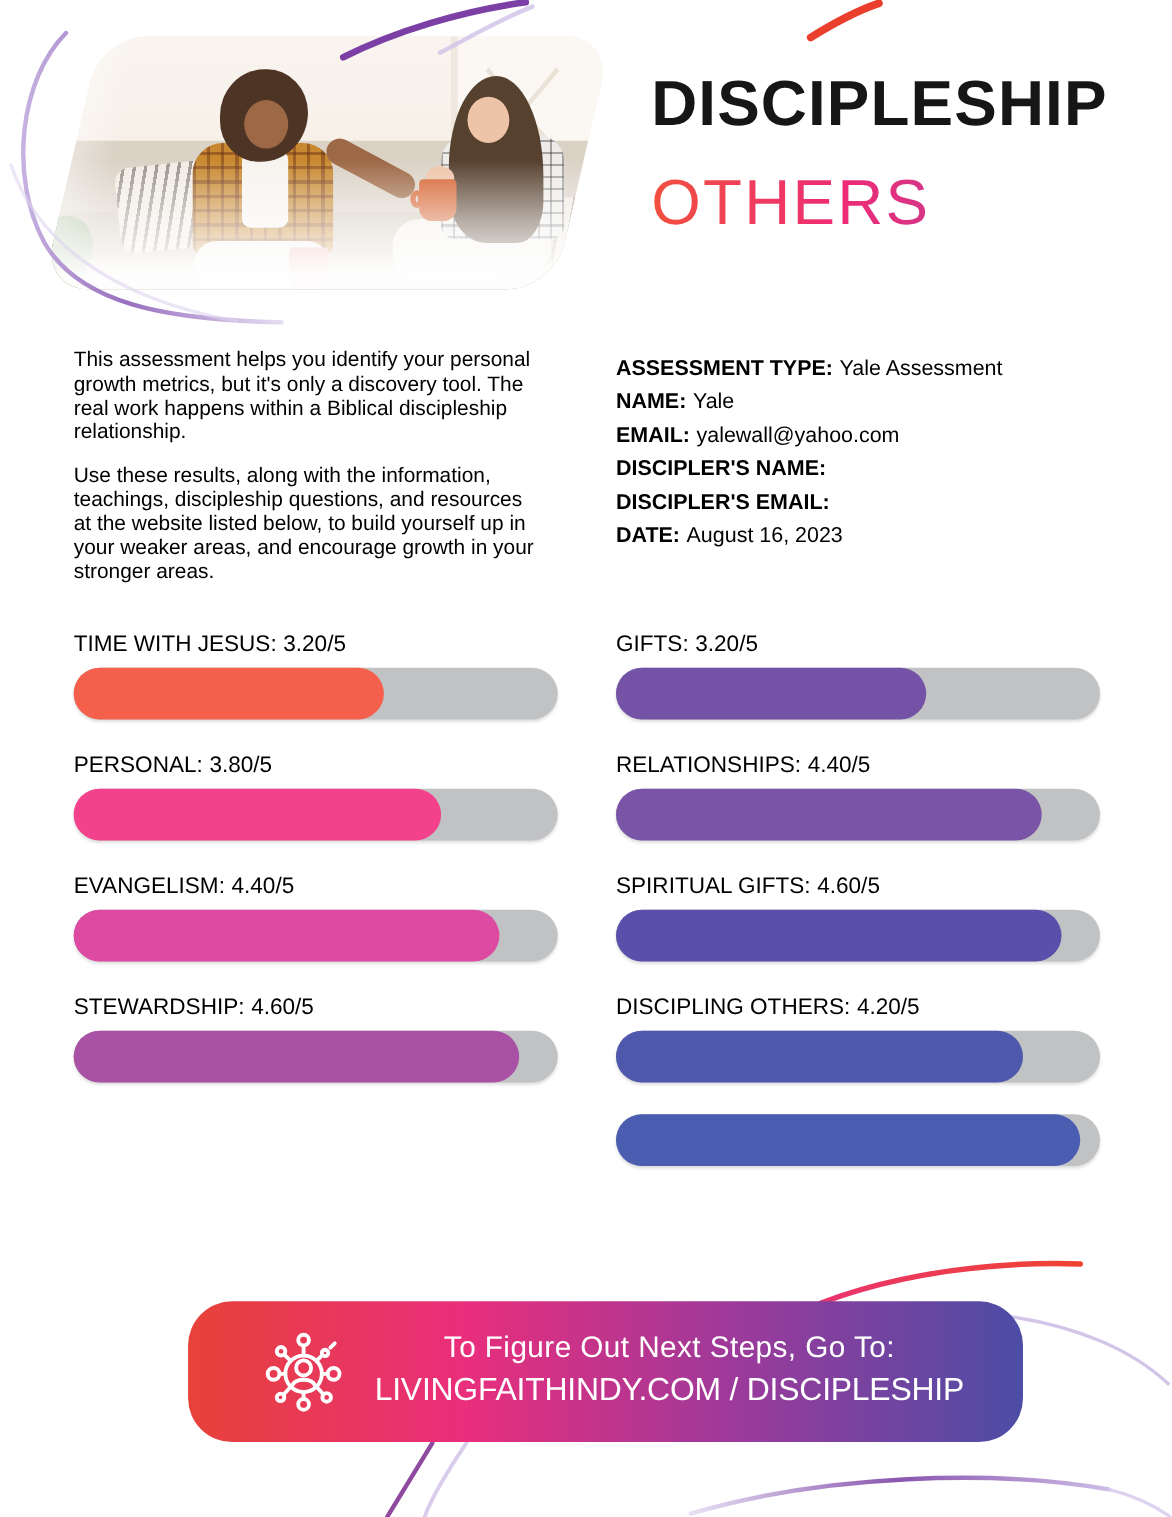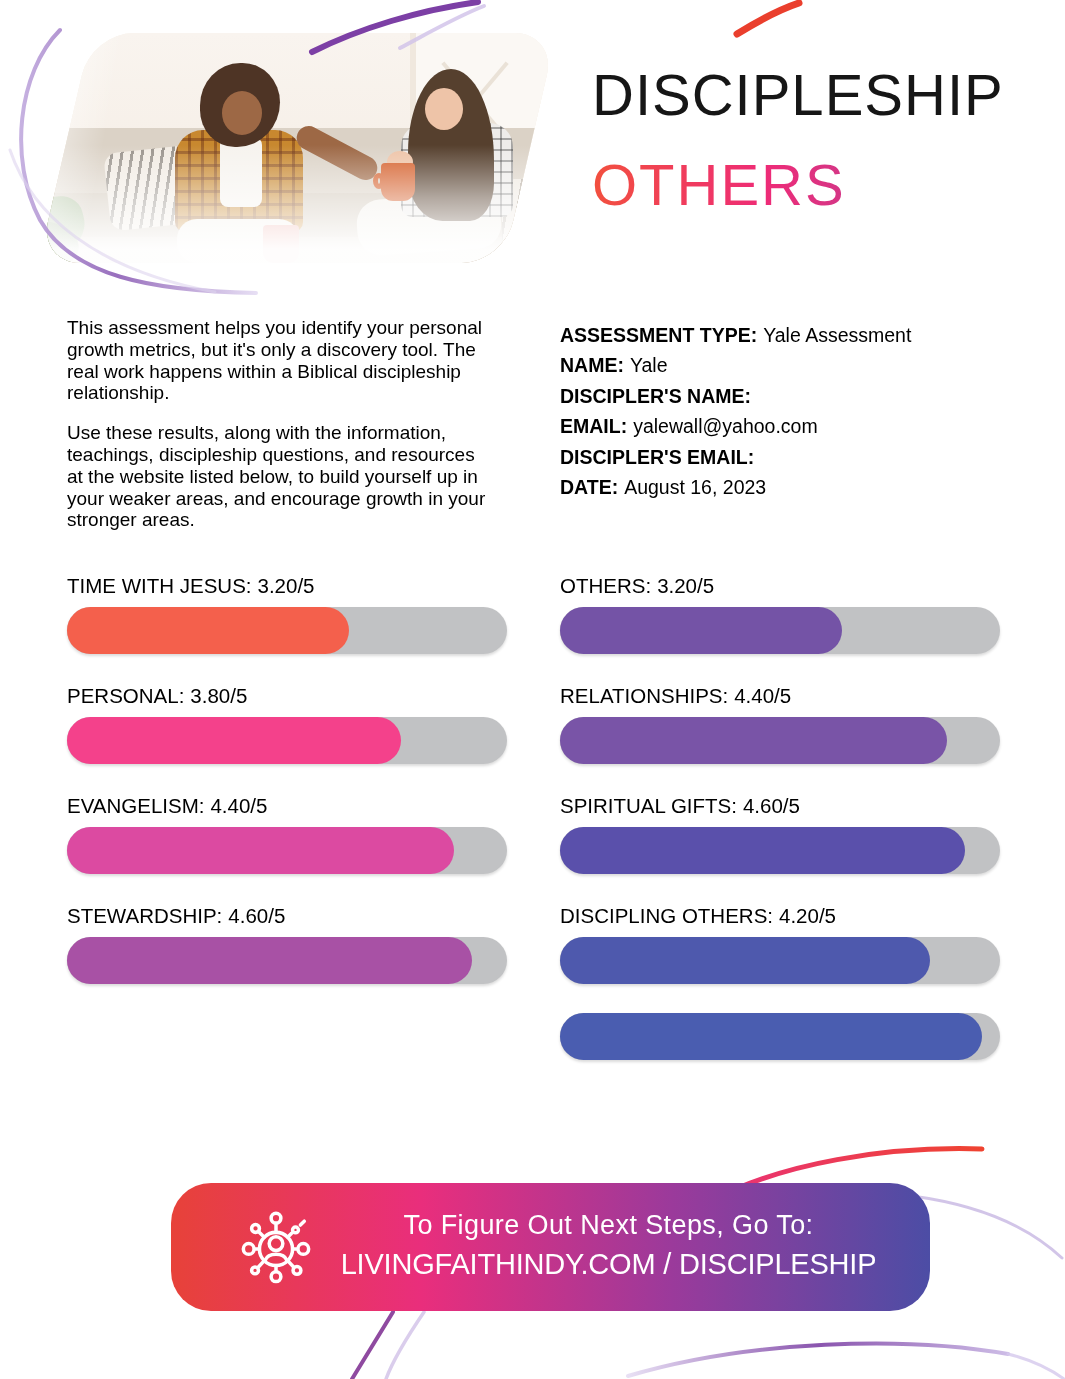--- a/index.html
+++ b/index.html
@@ -48,21 +48,21 @@
   .mug-orange { left:366px; top:130px; width:34px; height:38px; background:#d5602c; border-radius:4px 4px 12px 12px; }
   .w2-legs    { left:342px; top:163px; width:144px; height:56px; background:#f3f0ea; border-radius:24px; transform:rotate(-4deg); }
   .mug-pink   { left:248px; top:192px; width:36px; height:38px; background:#eba9a3; border-radius:4px 4px 10px 10px; }
   .fade-bottom{ left:0; right:0; bottom:0; height:118px;
                 background:linear-gradient(to top, rgba(255,255,255,.97) 12%, rgba(255,255,255,.55) 55%, rgba(255,255,255,0) 100%); }
   .fade-left  { left:0; top:0; bottom:0; width:140px;
                 background:linear-gradient(100deg, rgba(255,255,255,.95) 5%, rgba(255,255,255,0) 60%); }
 
   
   .title-block { position:absolute; left:592px; top:64px; z-index:4; }
-  .title-line1 { font-size:58px; line-height:62px; font-weight:400; letter-spacing:1px; color:#161616; }
+  .title-line1 { font-size:58px; line-height:62px; font-weight:700; letter-spacing:1px; color:#161616; }
   .title-line2 { font-size:58px; line-height:62px; font-weight:400; letter-spacing:2px; margin-top:28px;
                  background:linear-gradient(90deg,#f2503e 0%,#ee2b77 42%,#a14ca5 100%);
                  -webkit-background-clip:text; background-clip:text; color:transparent; }
 
   
   .intro { position:absolute; left:67px; top:317px; width:420px; z-index:4;
            font-size:19px; line-height:21.8px; color:#000; }
   .intro p + p { margin-top:18px; }
   .details { position:absolute; left:560px; top:320px; width:460px; z-index:4;
              font-size:19.5px; line-height:30.4px; color:#000; }
@@ -161,22 +161,22 @@
   </div>
 
   <div class="intro">
     <p>This assessment helps you identify your personal growth metrics, but it's only a discovery tool. The real work happens within a Biblical discipleship relationship.</p>
     <p>Use these results, along with the information, teachings, discipleship questions, and resources at the website listed below, to build yourself up in your weaker areas, and encourage growth in your stronger areas.</p>
   </div>
 
   <div class="details">
     <div><b>ASSESSMENT TYPE:</b><span class="val">Yale Assessment</span></div>
     <div><b>NAME:</b><span class="val">Yale</span></div>
+    <div><b>EMAIL:</b><span class="val">yalewall@yahoo.com</span></div>
     <div><b>DISCIPLER'S NAME:</b><span class="val"></span></div>
-    <div><b>EMAIL:</b><span class="val">yalewall@yahoo.com</span></div>
     <div><b>DISCIPLER'S EMAIL:</b><span class="val"></span></div>
     <div><b>DATE:</b><span class="val">August 16, 2023</span></div>
   </div>
 
   <div class="col col-left">
     <div class="metric">
       <div class="metric-label"><span>TIME WITH JESUS:</span><b>3.20/5</b></div>
       <div class="track" style="background: rgb(193, 194, 196);">
           <div class="fill" style="width: 64%; background: rgb(244, 96, 76);"></div>
         </div>
@@ -196,21 +196,21 @@
     <div class="metric">
       <div class="metric-label"><span>STEWARDSHIP:</span><b>4.60/5</b></div>
       <div class="track" style="background: rgb(193, 194, 196);">
           <div class="fill" style="width: 92%; background: rgb(168, 81, 165);"></div>
         </div>
     </div>
   </div>
 
   <div class="col col-right">
     <div class="metric">
-      <div class="metric-label"><span>OTHERS:</span><b>3.20/5</b></div>
+      <div class="metric-label"><span>GIFTS:</span><b>3.20/5</b></div>
       <div class="track" style="background: rgb(193, 194, 196);">
           <div class="fill" style="width: 64%; background: rgb(116, 83, 166);"></div>
         </div>
     </div>
     <div class="metric">
       <div class="metric-label"><span>RELATIONSHIPS:</span><b>4.40/5</b></div>
       <div class="track" style="background: rgb(193, 194, 196);">
           <div class="fill" style="width: 88%; background: rgb(121, 84, 167);"></div>
         </div>
     </div>

